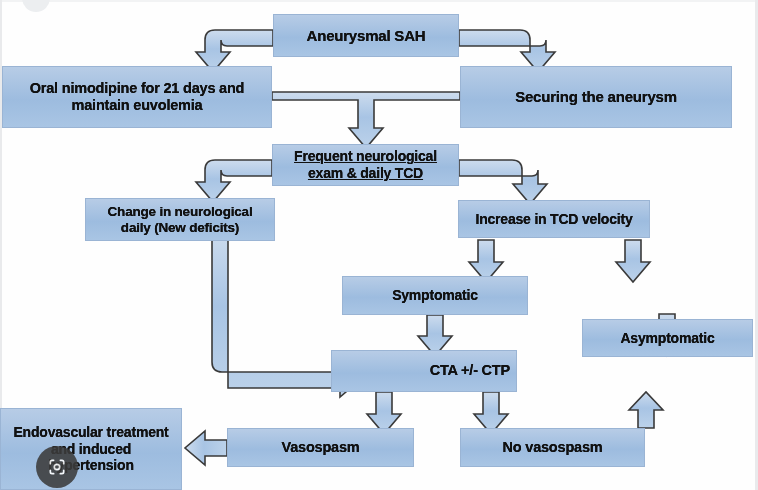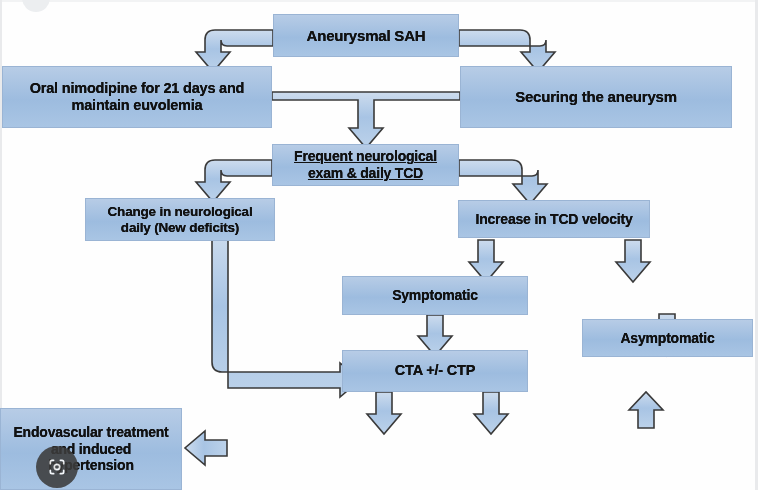--- a/index.html
+++ b/index.html
@@ -131,30 +131,36 @@
   </div>
 
   <div class="node" style="left:342px;top:276px;width:186px;height:39px;font-size:14px;">
     <span>Symptomatic</span>
   </div>
 
   <div class="node" style="left:582px;top:276px;width:171px;height:26px;font-size:14px;margin-top:43px;">
     <span>Asymptomatic</span>
   </div>
 
-  <div class="node" style="left:342px;top:350px;width:186px;height:42px;font-size:14.5px;">
+  <div class="node" style="left:331px;top:350px;width:186px;height:42px;font-size:14.5px;text-align:right;">
     <span>CTA +/- CTP</span>
   </div>
 
 
   <div class="node" style="left:0px;top:408px;width:182px;height:82px;font-size:14px;">
     <span>Endovascular treatment and induced hypertension</span>
   </div>
 
+  <div class="node" style="left:227px;top:428px;width:187px;height:39px;font-size:14.5px;">
+    <span>Vasospasm</span>
+  </div>
 
+  <div class="node" style="left:460px;top:428px;width:185px;height:39px;font-size:14.5px;">
+    <span>No vasospasm</span>
+  </div>
 
   <div class="lens">
     <svg class="lens-inner" viewBox="0 0 24 24" width="20" height="20" aria-hidden="true">
       <path d="M4 8V6a2 2 0 0 1 2-2h2M16 4h2a2 2 0 0 1 2 2v2M20 16v2a2 2 0 0 1-2 2h-2M8 20H6a2 2 0 0 1-2-2v-2" fill="none" stroke="#ffffff" stroke-width="2" stroke-linecap="round"></path>
       <circle cx="12" cy="12" r="3.2" fill="none" stroke="#ffffff" stroke-width="2"></circle>
     </svg>
   </div>
 
 </div>
 

